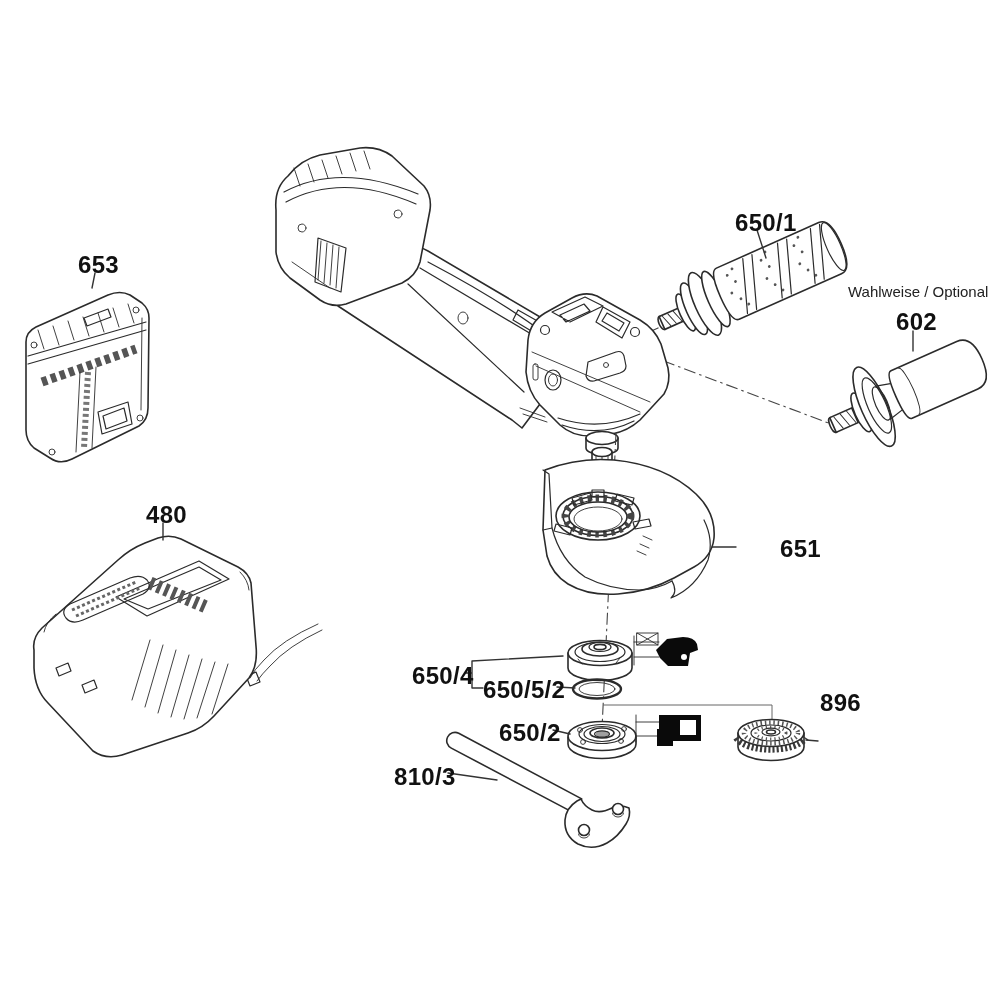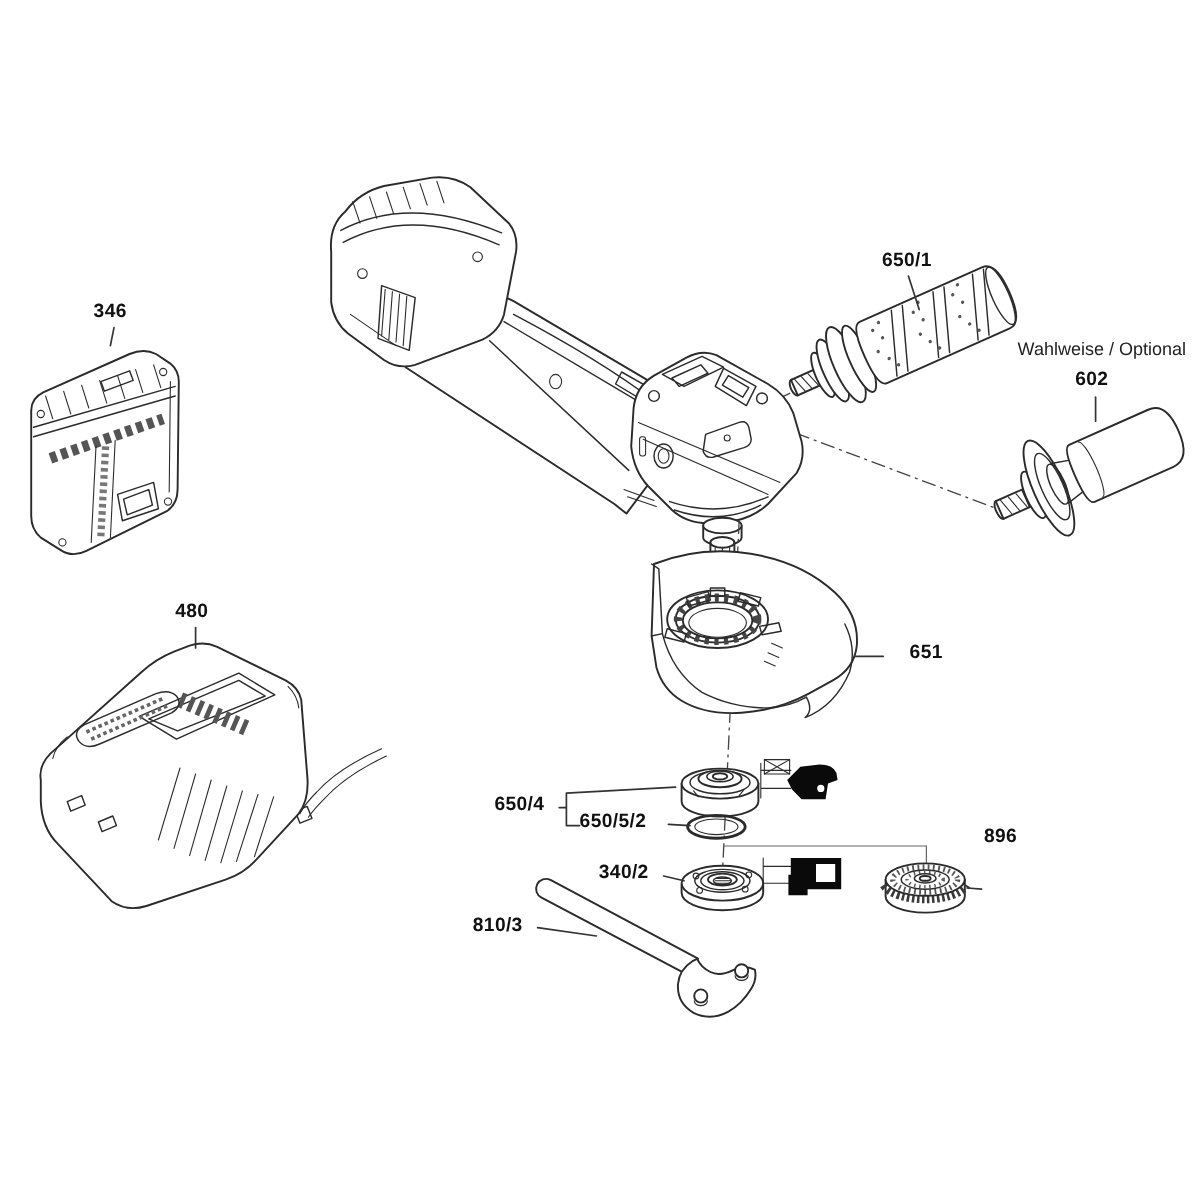--- a/index.html
+++ b/index.html
@@ -1,19 +1,19 @@
 <!DOCTYPE html>
 <html><head>
 <meta charset="utf-8">
 <style>
   html,body{margin:0;padding:0;background:#ffffff;}
   #stage{position:relative;width:1000px;height:1000px;background:#ffffff;overflow:hidden;
          font-family:"Liberation Sans","DejaVu Sans",sans-serif;}
   #art{position:absolute;left:0;top:0;}
-  .lbl{position:absolute;font-weight:bold;font-size:16px;color:#111;white-space:nowrap;
+  .lbl{position:absolute;font-weight:bold;font-size:24px;color:#111;white-space:nowrap;
        letter-spacing:0.3px;}
   .note{position:absolute;font-weight:normal;font-size:15px;color:#222;white-space:nowrap;}
   
   .o{fill:#ffffff;stroke:#2b2b2b;stroke-width:1.6;stroke-linejoin:round;stroke-linecap:round;}
   .l{fill:none;stroke:#2b2b2b;stroke-width:1.2;stroke-linejoin:round;stroke-linecap:round;}
   .t{fill:none;stroke:#2b2b2b;stroke-width:0.9;stroke-linejoin:round;stroke-linecap:round;}
   .lead{fill:none;stroke:#333;stroke-width:1.4;stroke-linecap:round;}
   .axis{fill:none;stroke:#444;stroke-width:1.1;stroke-dasharray:12 4 2.5 4;}
   .conn{fill:none;stroke:#666;stroke-width:1;}
   .blk{fill:#0a0a0a;stroke:none;}
@@ -228,25 +228,25 @@
     <path class="lead" d="M913,331 L913,351"></path>
     <path class="lead" d="M712,547 L736,547"></path>
     <path class="lead" d="M466,673 L472,673 M472,661 L472,688 M472,661 L563,656 M472,688 L483,688"></path>
     <path class="lead" d="M557,687 L575,688"></path>
     <path class="lead" d="M553,730 L570,734"></path>
     <path class="lead" d="M806,740 L818,741"></path>
     <path class="lead" d="M448,773 L497,780"></path>
   </g>
 </svg>
 
-  <div class="lbl" style="left:78px;top:251px">346</div>
+  <div class="lbl" style="left:78px;top:251px">653</div>
   <div class="lbl" style="left:146px;top:501px">480</div>
   <div class="lbl" style="left:735px;top:209px">650/1</div>
   <div class="note" style="left:848px;top:283px">Wahlweise / Optional</div>
   <div class="lbl" style="left:896px;top:308px">602</div>
-  <div class="lbl" style="left:758px;top:535px">651</div>
+  <div class="lbl" style="left:780px;top:535px">651</div>
   <div class="lbl" style="left:412px;top:662px">650/4</div>
   <div class="lbl" style="left:483px;top:676px">650/5/2</div>
-  <div class="lbl" style="left:499px;top:719px">340/2</div>
+  <div class="lbl" style="left:499px;top:719px">650/2</div>
   <div class="lbl" style="left:820px;top:689px">896</div>
   <div class="lbl" style="left:394px;top:763px">810/3</div>
 
 </div>
 
 </body></html>

